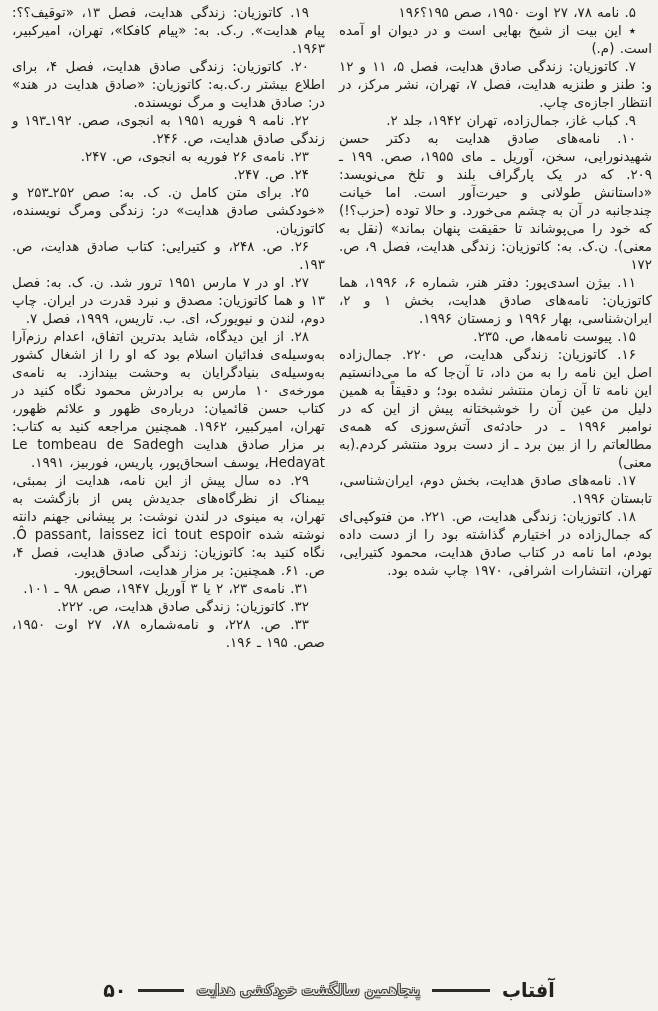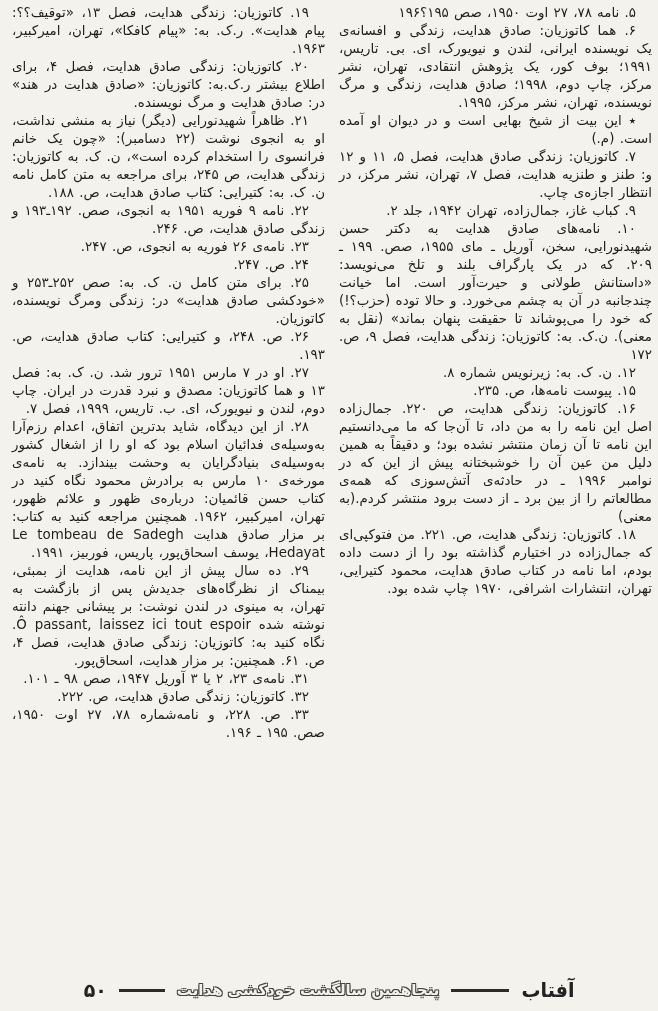--- a/index.html
+++ b/index.html
@@ -28,48 +28,47 @@
     gap:12px;
   }
   .magazine{
     font-weight:bold;font-size:19px;color:#242220;letter-spacing:.5px;
     transform:scaleY(1.05);
   }
   .footer-rule{display:inline-block;height:0;border-top:3px solid #2e2c29;}
   .footer-rule.long{width:58px;}
   .footer-rule.short{width:46px;}
   .footer-title{
-    font-weight:bold;font-size:15px;letter-spacing:1.5px;
+    font-weight:normal;font-size:15px;letter-spacing:1.5px;
     color:#f4f2ec;
     text-shadow:-1px -1px 0 #44413d,1px -1px 0 #44413d,-1px 1px 0 #44413d,1px 1px 0 #44413d,0 0 1px #44413d;
   }
   .page-number{font-weight:bold;font-size:19px;color:#242220;text-align:center;}
 </style>
 </head>
 <body>
 
 <div class="page">
 
   <div class="columns">
     <section id="col-right" class="col">
         <p class="note">۵. نامه ۷۸، ۲۷ اوت ۱۹۵۰، صص ۱۹۵؟۱۹۶</p>
-        <p class="note">۶. هما کاتوزیان: صادق هدایت، زندگی و افسانه‌ی یک نویسنده ایرانی، لندن و نیویورک، ای. بی. تاریس، ۱۹۹۱؛ بوف کور، یک پژوهش انتقادی، تهران، نشر مرکز، چاپ دوم، ۱۹۹۸؛ صادق هدایت، زندگی و مرگ نویسنده، تهران، نشر مرکز، ۱۹۹۵.</p>
         <p class="note">٭ این بیت از شیخ بهایی است و در دیوان او آمده است. (م.)</p>
         <p class="note">۷. کاتوزیان: زندگی صادق هدایت، فصل ۵، ۱۱ و ۱۲ و: طنز و طنزیه هدایت، فصل ۷، تهران، نشر مرکز، در انتظار اجازه‌ی چاپ.</p>
         <p class="note">۹. کباب غاز، جمال‌زاده، تهران ۱۹۴۲، جلد ۲.</p>
         <p class="note">۱۰. نامه‌های صادق هدایت به دکتر حسن شهیدنورایی، سخن، آوریل ـ مای ۱۹۵۵، صص. ۱۹۹ ـ ۲۰۹. که در یک پارگراف بلند و تلخ می‌نویسد: «داستانش طولانی و حیرت‌آور است. اما خیانت چندجانبه در آن به چشم می‌خورد. و حالا توده (حزب؟!) که خود را می‌پوشاند تا حقیقت پنهان بماند» (نقل به معنی). ن.ک. به: کاتوزیان: زندگی هدایت، فصل ۹، ص. ۱۷۲</p>
-        <p class="note">۱۲. ن. ک. به: زیرنویس شماره ۸.</p>
+        <p class="note">۱۱. بیژن اسدی‌پور: دفتر هنر، شماره ۶، ۱۹۹۶، هما کاتوزیان: نامه‌های صادق هدایت، بخش ۱ و ۲، ایران‌شناسی، بهار ۱۹۹۶ و زمستان ۱۹۹۶.</p>
         <p class="note">۱۵. پیوست نامه‌ها، ص. ۲۳۵.</p>
         <p class="note">۱۶. کاتوزیان: زندگی هدایت، ص ۲۲۰. جمال‌زاده اصل این نامه را به من داد، تا آن‌جا که ما می‌دانستیم این نامه تا آن زمان منتشر نشده بود؛ و دقیقاً به همین دلیل من عین آن را خوشبختانه پیش از این که در نوامبر ۱۹۹۶ ـ در حادثه‌ی آتش‌سوزی که همه‌ی مطالعاتم را از بین برد ـ از دست برود منتشر کردم.(به معنی)</p>
+        <p class="note">۱۷. نامه‌های صادق هدایت، بخش دوم، ایران‌شناسی، تابستان ۱۹۹۶.</p>
         <p class="note">۱۸. کاتوزیان: زندگی هدایت، ص. ۲۲۱. من فتوکپی‌ای که جمال‌زاده در اختیارم گذاشته بود را از دست داده بودم، اما نامه در کتاب صادق هدایت، محمود کتیرایی، تهران، انتشارات اشرافی، ۱۹۷۰ چاپ شده بود.</p>
       </section>
     <section id="col-left" class="col">
         <p class="note">۱۹. کاتوزیان: زندگی هدایت، فصل ۱۳، «توقیف؟؟: پیام هدایت». ر.ک. به: «پیام کافکا»، تهران، امیرکبیر، ۱۹۶۳.</p>
         <p class="note">۲۰. کاتوزیان: زندگی صادق هدایت، فصل ۴، برای اطلاع بیشتر ر.ک.به: کاتوزیان: «صادق هدایت در هند» در: صادق هدایت و مرگ نویسنده.</p>
-        <p class="note">۲۱. ظاهراً شهیدنورایی (دیگر) نیاز به منشی نداشت، او به انجوی نوشت (۲۲ دسامبر): «چون یک خانم فرانسوی را استخدام کرده است»، ن. ک. به کاتوزیان: زندگی هدایت، ص ۲۴۵، برای مراجعه به متن کامل نامه ن. ک. به: کتیرایی: کتاب صادق هدایت، ص. ۱۸۸.</p>
         <p class="note">۲۲. نامه ۹ فوریه ۱۹۵۱ به انجوی، صص. ۱۹۲ـ۱۹۳ و زندگی صادق هدایت، ص. ۲۴۶.</p>
         <p class="note">۲۳. نامه‌ی ۲۶ فوریه به انجوی، ص. ۲۴۷.</p>
         <p class="note">۲۴. ص. ۲۴۷.</p>
         <p class="note">۲۵. برای متن کامل ن. ک. به: صص ۲۵۲ـ۲۵۳ و «خودکشی صادق هدایت» در: زندگی ومرگ نویسنده، کاتوزیان.</p>
         <p class="note">۲۶. ص. ۲۴۸، و کتیرایی: کتاب صادق هدایت، ص. ۱۹۳.</p>
         <p class="note">۲۷. او در ۷ مارس ۱۹۵۱ ترور شد. ن. ک. به: فصل ۱۳ و هما کاتوزیان: مصدق و نبرد قدرت در ایران. چاپ دوم، لندن و نیویورک، ای. ب. تاریس، ۱۹۹۹، فصل ۷.</p>
         <p class="note">۲۸. از این دیدگاه، شاید بدترین اتفاق، اعدام رزم‌آرا به‌وسیله‌ی فدائیان اسلام بود که او را از اشغال کشور به‌وسیله‌ی بنیادگرایان به وحشت بیندازد. به نامه‌ی مورخه‌ی ۱۰ مارس به برادرش محمود نگاه کنید در کتاب حسن قائمیان: درباره‌ی ظهور و علائم ظهور، تهران، امیرکبیر، ۱۹۶۲. همچنین مراجعه کنید به کتاب: بر مزار صادق هدایت Le tombeau de Sadegh Hedayat، یوسف اسحاق‌پور، پاریس، فوربیز، ۱۹۹۱.</p>
         <p class="note">۲۹. ده سال پیش از این نامه، هدایت از بمبئی، بیمناک از نظرگاه‌های جدیدش پس از بازگشت به تهران، به مینوی در لندن نوشت: بر پیشانی جهنم دانته نوشته شده Ô passant, laissez ici tout espoir. نگاه کنید به: کاتوزیان: زندگی صادق هدایت، فصل ۴، ص. ۶۱. همچنین: بر مزار هدایت، اسحاق‌پور.</p>
         <p class="note">۳۱. نامه‌ی ۲۳، ۲ یا ۳ آوریل ۱۹۴۷، صص ۹۸ ـ ۱۰۱.</p>
         <p class="note">۳۲. کاتوزیان: زندگی صادق هدایت، ص. ۲۲۲.</p>

